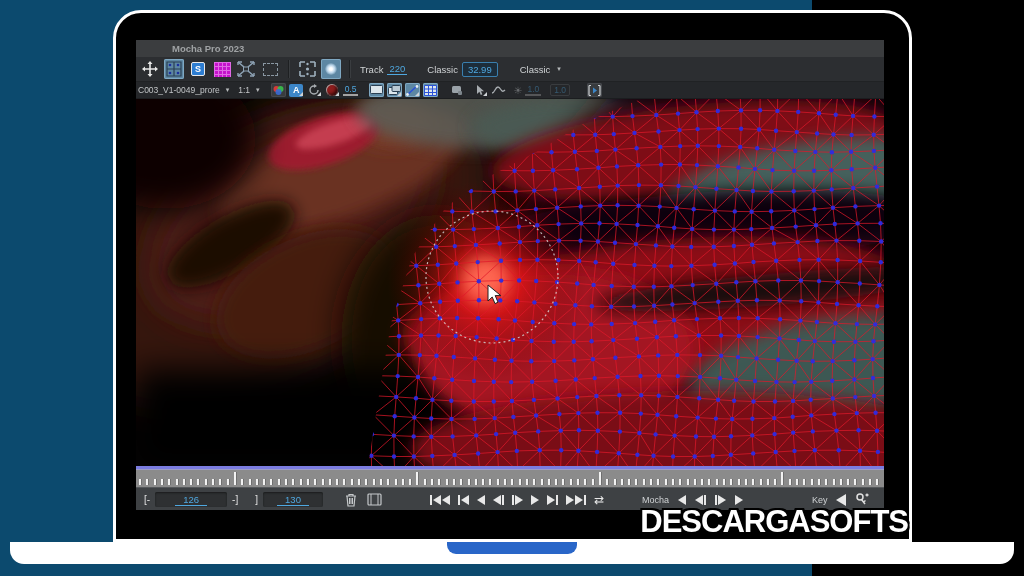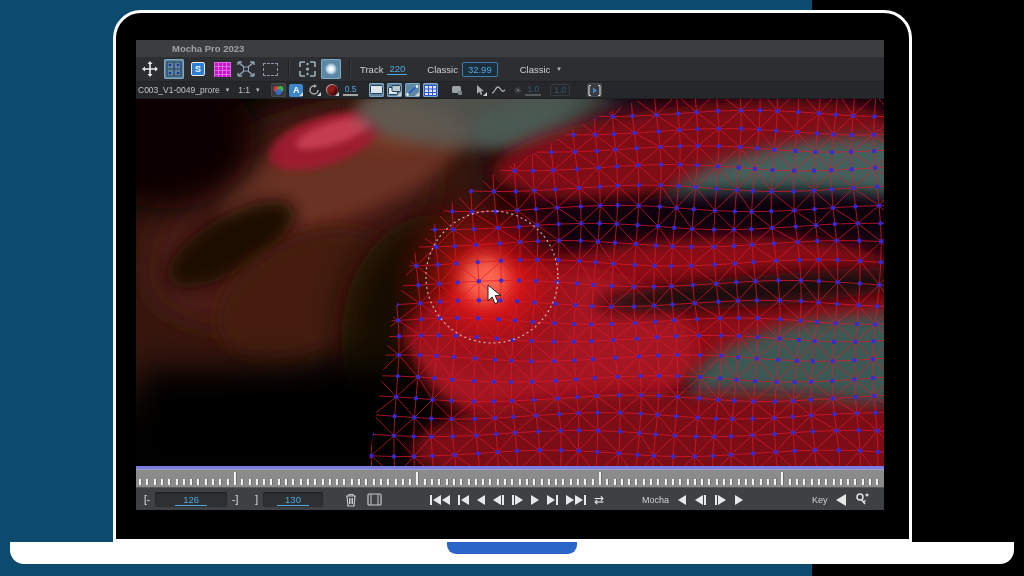--- a/index.html
+++ b/index.html
@@ -1077,14 +1077,15 @@
           <circle cx="6" cy="5" r="3" fill="none" stroke="#e0e0e0" stroke-width="1.5"></circle>
           <path d="M7.5 7.5 L11 12 M9.5 10 L11.5 8.5" stroke="#e0e0e0" stroke-width="1.5"></path>
           <path d="M11.5 3 H14.5 M13 1.5 V4.5" stroke="#e0e0e0" stroke-width="1.3"></path>
         </svg>
       </div>
     </div>
   </div>
 
   <div class="laptop-base"></div>
   <div class="base-notch" style="background: rgb(41, 102, 200);"></div>
+  <div class="watermark">DESCARGASOFTS</div>
 
 </div>
 
 </body></html>

